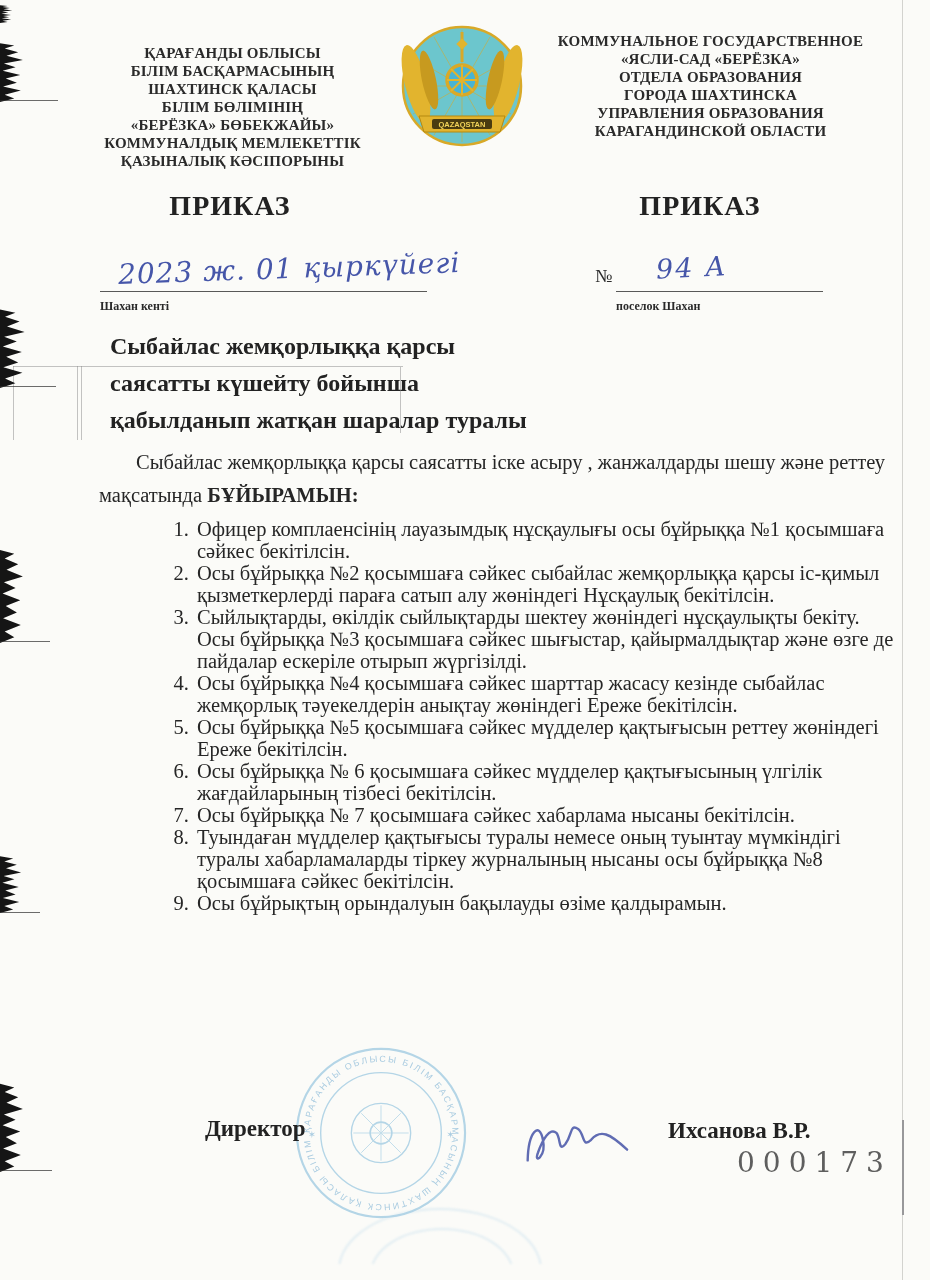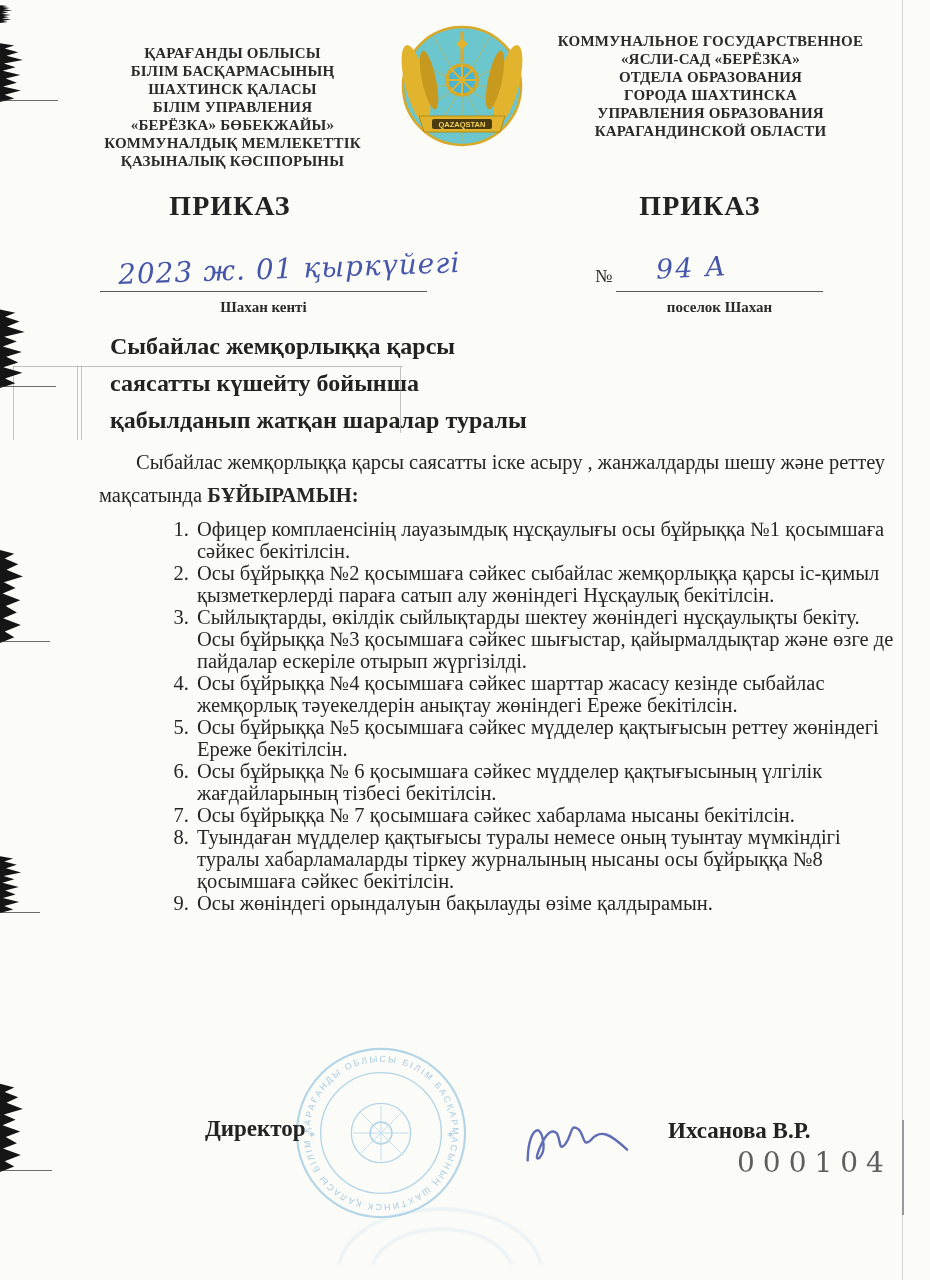--- a/index.html
+++ b/index.html
@@ -17,21 +17,21 @@
   }
   .org div{white-space:nowrap;}
   
   .doc-title{font-weight:bold;font-size:28px;letter-spacing:1px;text-align:center;color:#222;}
   
   .hand{
     font-family:"DejaVu Serif", serif;font-style:italic;color:#4656a9;
     white-space:nowrap;
   }
   .uline{background:#3c3c3c;height:1.4px;opacity:.85;}
-  .place{font-weight:bold;font-size:15px;text-align:center;color:#2a2a2a;}
+  .place{font-weight:bold;font-size:12px;color:#2a2a2a;}
   .num-label{font-size:18px;color:#2a2a2a;}
   
   .subject{
     font-weight:bold;font-size:24px;line-height:37px;white-space:pre-line;color:#222;
   }
   
   .content{width:800px;font-size:20.5px;line-height:33px;color:#262626;z-index:3;}
   .content p.intro{margin:0;text-indent:37px;}
   .content ol{margin:6px 0 0 0;padding-left:95px;}
   .content li{line-height:22px;white-space:pre-line;padding-left:3px;}
@@ -79,21 +79,21 @@
 <div class="abs ghost-line" style="left:81px;top:366px;width:1px;height:74px;"></div>
 <div class="abs ghost-line" style="left:400px;top:367px;width:1px;height:66px;"></div>
 
 <div class="abs right-edge" style="left:902px;top:0;width:1px;height:1280px;"></div>
 <div class="abs right-edge-dark" style="left:902px;top:1120px;width:1.5px;height:95px;"></div>
 
 <div class="abs org" style="left:60px;top:44px;width:345px;">
   <div>ҚАРАҒАНДЫ ОБЛЫСЫ</div>
   <div>БІЛІМ БАСҚАРМАСЫНЫҢ</div>
   <div>ШАХТИНСК ҚАЛАСЫ</div>
-  <div>БІЛІМ УПРАВЛЕНИЯ</div>
+  <div>БІЛІМ БӨЛІМІНІҢ</div>
   <div>«БЕРЁЗКА» БӨБЕКЖАЙЫ»</div>
   <div>КОММУНАЛДЫҚ МЕМЛЕКЕТТІК</div>
   <div>ҚАЗЫНАЛЫҚ КӘСІПОРЫНЫ</div>
 </div>
 
 <svg class="abs" style="left:399px;top:10px;" width="126" height="146" viewBox="0 0 126 146">
   <circle cx="63" cy="76" r="59" fill="#6cc6cd"></circle>
   <g stroke="#d8a928" stroke-width="1" opacity="“.55">
     <g opacity=".55">
       <line x1="63" y1="76" x2="63" y2="20"></line>
@@ -185,22 +185,22 @@
   <ol>
     <li>Офицер комплаенсінің лауазымдық нұсқаулығы осы бұйрыққа №1 қосымшаға сәйкес бекітілсін.</li>
     <li>Осы бұйрыққа №2 қосымшаға сәйкес сыбайлас жемқорлыққа қарсы іс-қимыл қызметкерлерді параға сатып алу жөніндегі Нұсқаулық бекітілсін.</li>
     <li>Сыйлықтарды, өкілдік сыйлықтарды шектеу жөніндегі нұсқаулықты бекіту.
 Осы бұйрыққа №3 қосымшаға сәйкес шығыстар, қайырмалдықтар және өзге де пайдалар ескеріле отырып жүргізілді.</li>
     <li>Осы бұйрыққа №4 қосымшаға сәйкес шарттар жасасу кезінде сыбайлас жемқорлық тәуекелдерін анықтау жөніндегі Ереже бекітілсін.</li>
     <li>Осы бұйрыққа №5 қосымшаға сәйкес мүдделер қақтығысын реттеу жөніндегі Ереже бекітілсін.</li>
     <li>Осы бұйрыққа № 6 қосымшаға сәйкес мүдделер қақтығысының үлгілік жағдайларының тізбесі бекітілсін.</li>
     <li>Осы бұйрыққа № 7 қосымшаға сәйкес хабарлама нысаны бекітілсін.</li>
     <li>Туындаған мүдделер қақтығысы туралы немесе оның туынтау мүмкіндігі туралы хабарламаларды тіркеу журналының нысаны осы бұйрыққа №8 қосымшаға сәйкес бекітілсін.</li>
-    <li>Осы жөніндегі орындалуын бақылауды өзіме қалдырамын.</li>
+    <li>Осы бұйрықтың орындалуын бақылауды өзіме қалдырамын.</li>
   </ol>
 </div>
 
 <div class="abs sig-role" style="left:205px;top:1116px;">Директор</div>
 <svg class="abs" style="left:520px;top:1110px;transform:rotate(-5deg);" width="115" height="58" viewBox="0 0 115 58">
   <path d="M6,46 C9,18 21,7 23,27 C25,44 11,51 17,39 C23,26 31,15 37,21 C41,26 37,41 45,33 C53,24 51,13 59,19 C65,24 61,39 71,31 C81,21 90,26 106,44" fill="none" stroke="#4f5cab" stroke-width="2.4" stroke-linecap="round" opacity=".9"></path>
 </svg>
 <div class="abs sig-name" style="left:668px;top:1118px;">Ихсанова В.Р.</div>
-<div class="abs doc-stamp-number" style="left:737px;top:1146px;">000104</div>
+<div class="abs doc-stamp-number" style="left:737px;top:1146px;">000173</div>
 
 </body></html>

